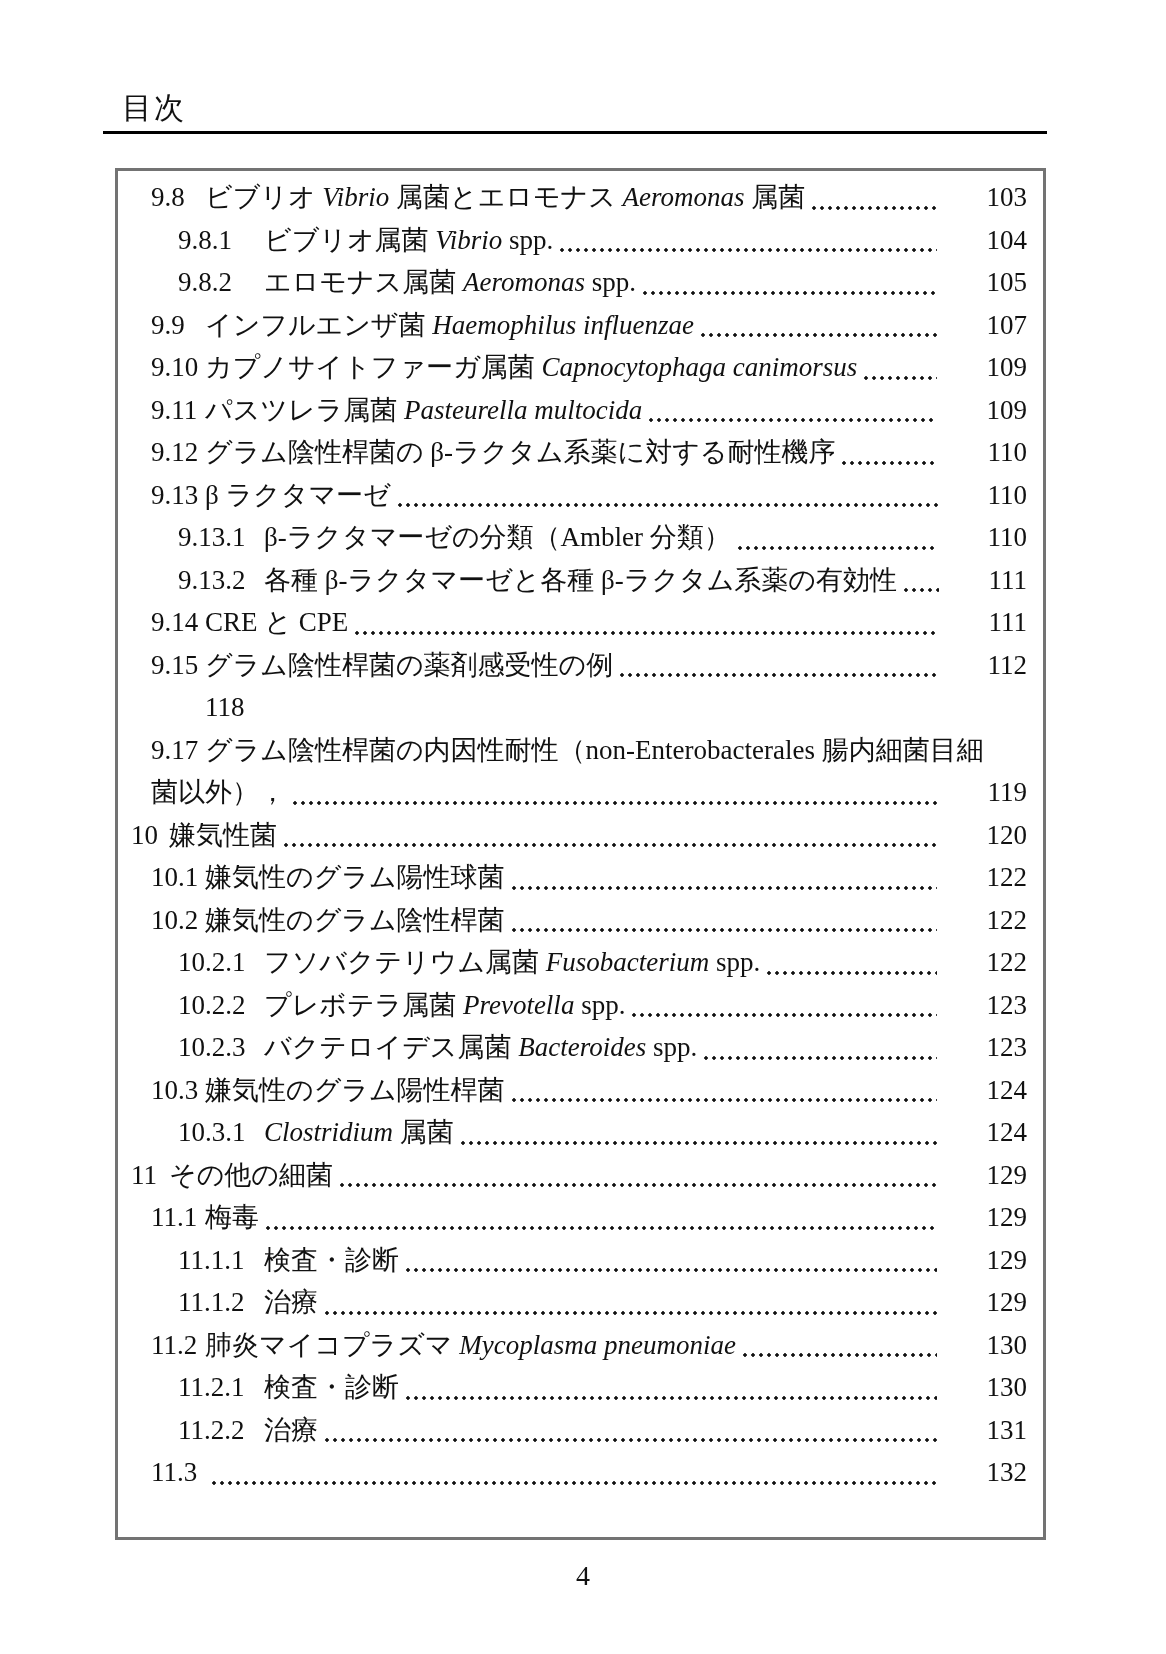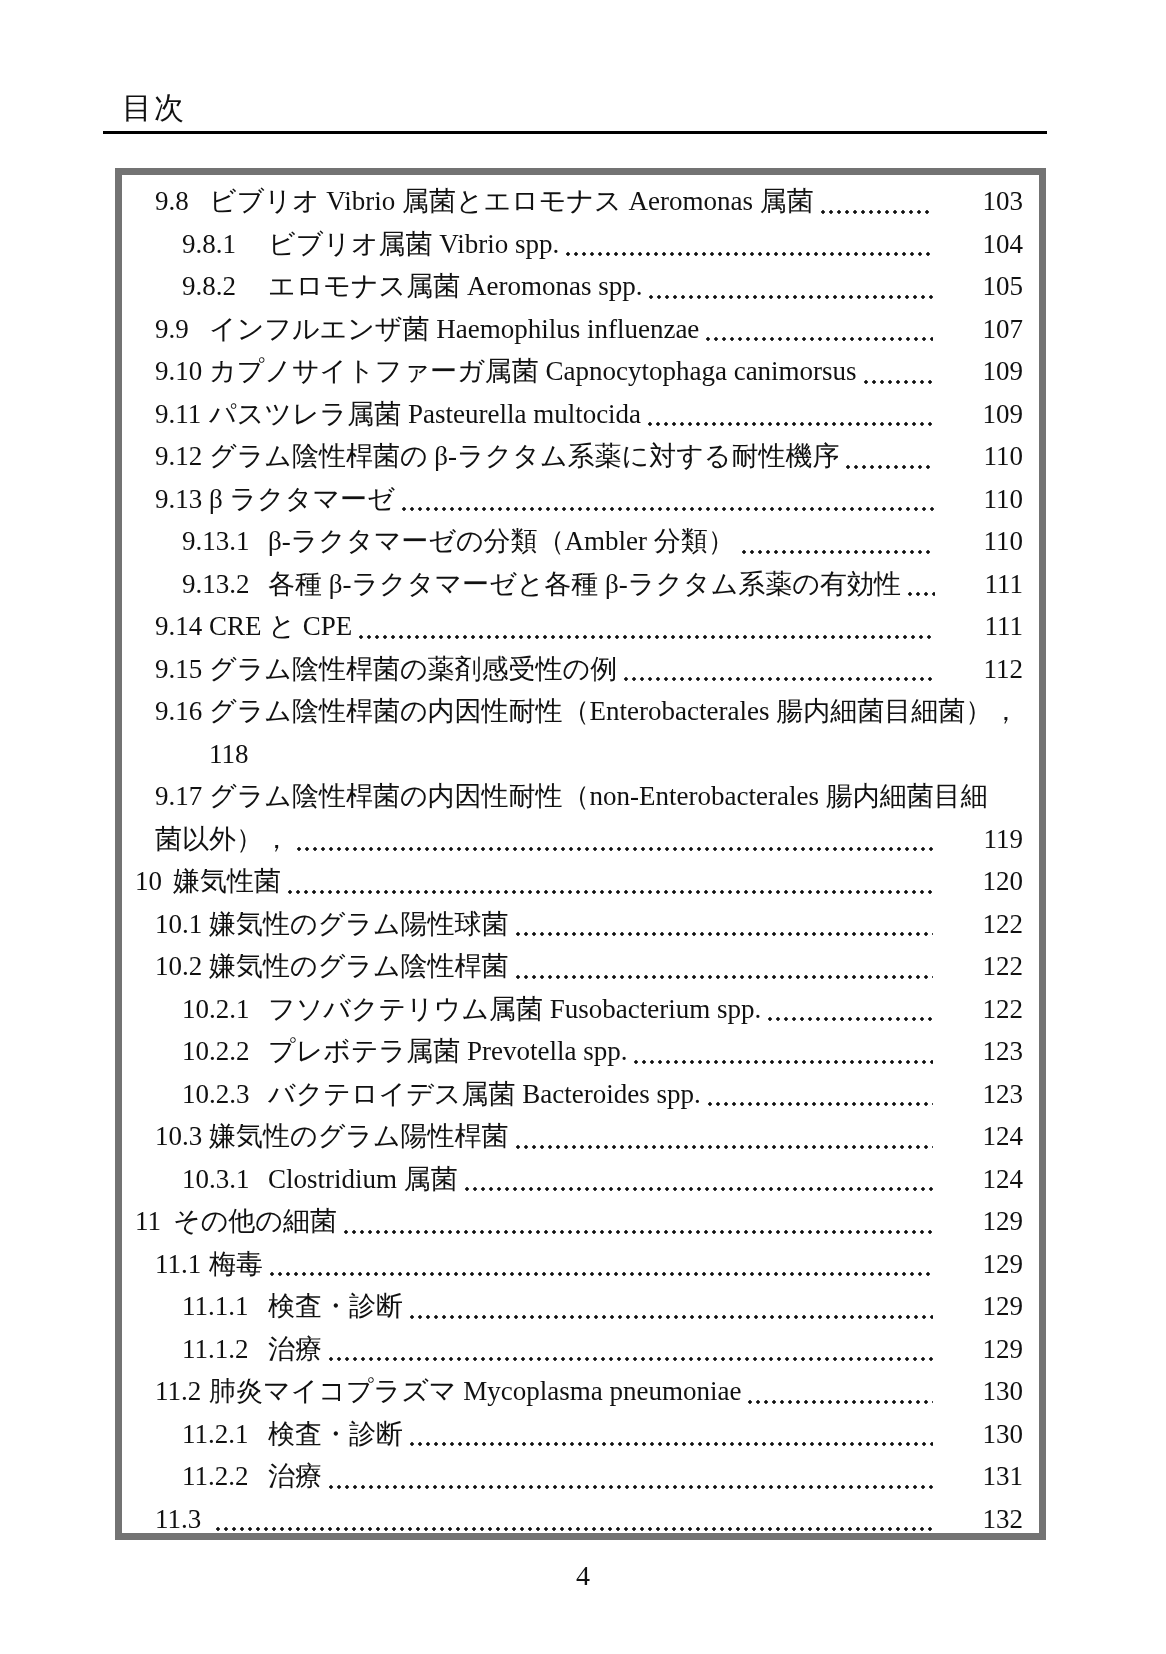--- a/index.html
+++ b/index.html
@@ -11,39 +11,39 @@
   .page-header-title{
     position:absolute;left:122px;top:88px;
     font-family:Liberation Sans, sans-serif;
     font-size:30px;letter-spacing:2px;color:#111;
   }
   .header-rule{
     position:absolute;left:103px;top:131px;width:944px;height:3px;background:#000;
   }
   .toc-box{
     position:absolute;left:115px;top:168px;width:931px;height:1372px;
-    border:7px solid #737373;box-sizing:border-box;
+    border:3px solid #737373;box-sizing:border-box;
     padding:5px 16px 0 0;overflow:hidden;
   }
   .line{
     display:flex;align-items:baseline;
     height:42.5px;line-height:42.5px;font-size:27px;white-space:nowrap;
   }
   .line .num{flex:none;}
   .line.l1{padding-left:13px;}
   .line.l2{padding-left:33px;}
   .line.l3{padding-left:60px;justify-content:flex-end;}
   .line.l2cont{padding-left:33px;}
   .line.l2tab{padding-left:87px;}
   .line.l1 .num{width:38px;}
   .line.l2 .num{width:54px;}
   .line.l3 .num{width:86px;}
   .line.l2cont .num,.line.l2tab .num{width:0;}
   .title{flex:none;}
-  .title .it{}
+  .title .it{font-style:italic;}
   .dots{
     flex:1 1 auto;min-width:0;align-self:flex-end;height:6px;
     margin:0 3px 8px 7px;
     background-image:radial-gradient(circle at 2px 3px,#111 1.5px,transparent 1.9px);
     background-size:8px 6px;background-repeat:repeat-x;background-position:left bottom;
   }
   .pg{flex:none;margin-left:47px;}
   .page-footer{
     position:absolute;left:0;top:1560px;width:1166px;
     text-align:center;font-size:28px;
@@ -122,24 +122,20 @@
       <span class="title"><span>CRE と CPE</span></span>
       <span class="dots"></span>
       <span class="pg">111</span>
     </div>
     <div class="line l2">
       <span class="num">9.15</span>
       <span class="title"><span>グラム陰性桿菌の薬剤感受性の例</span></span>
       <span class="dots"></span>
       <span class="pg">112</span>
     </div>
-    <div class="line l2">
-      <span class="num">9.16</span>
-      <span class="title"><span>グラム陰性桿菌の内因性耐性（Enterobacterales 腸内細菌目細菌），</span></span>
-    </div>
     <div class="line l2tab">
       <span class="num"></span>
       <span class="title"><span>118</span></span>
     </div>
     <div class="line l2">
       <span class="num">9.17</span>
       <span class="title"><span>グラム陰性桿菌の内因性耐性（non-Enterobacterales 腸内細菌目細</span></span>
     </div>
     <div class="line l2cont">
       <span class="num"></span>

